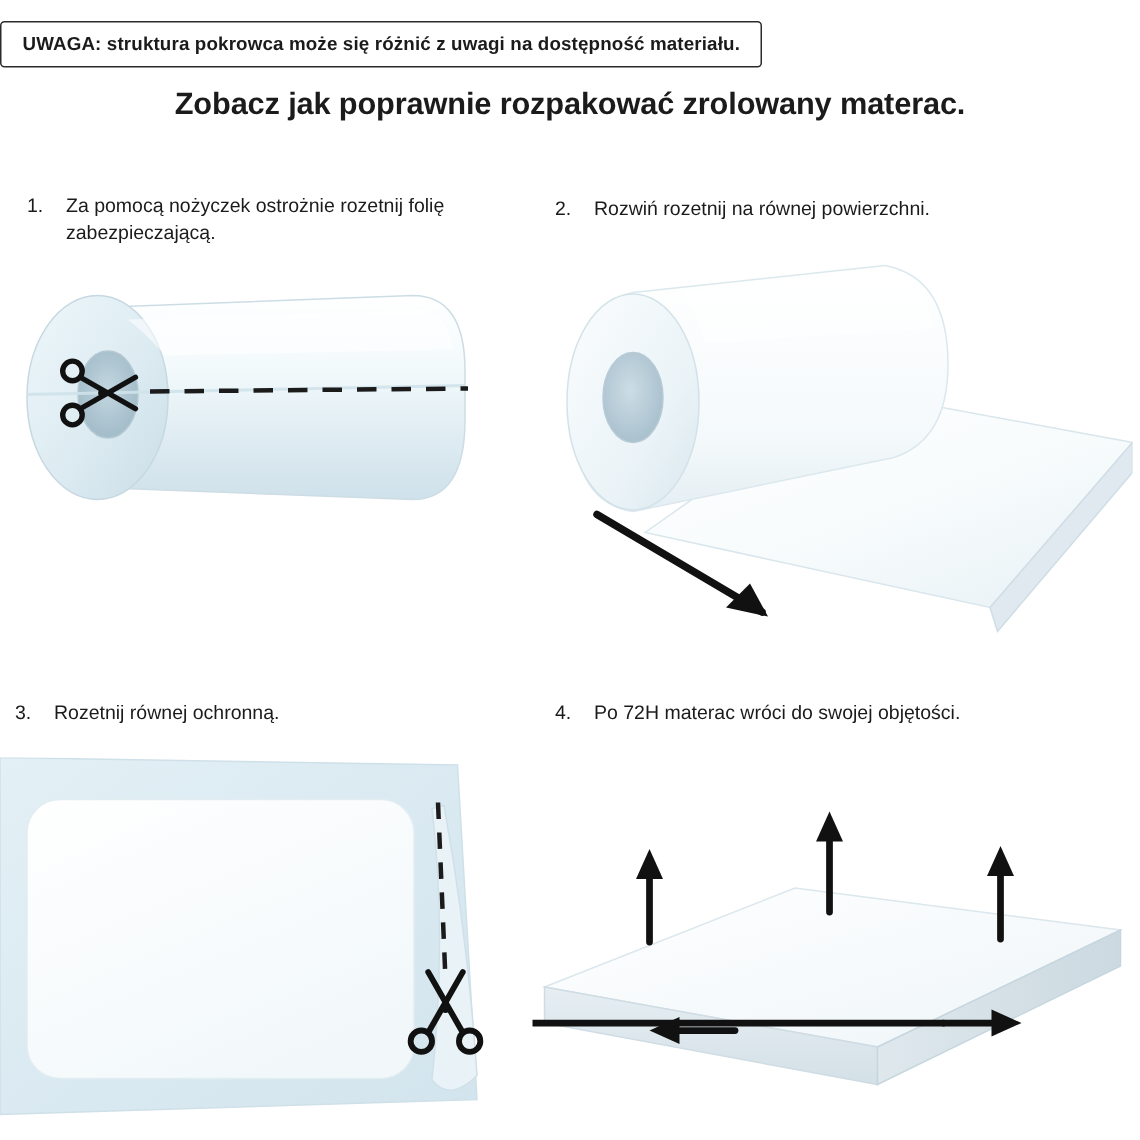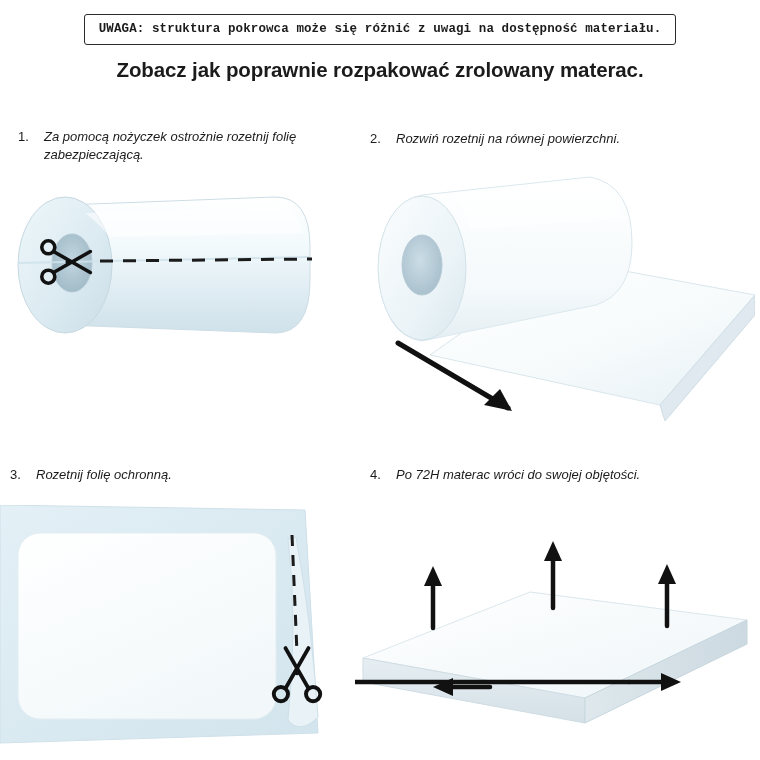--- a/index.html
+++ b/index.html
@@ -16,22 +16,21 @@
     overflow: hidden;
   }
 
   
   .notice-wrap {
     position: absolute;
     top: 14px;
     left: 0;
     width: 760px;
     display: flex;
-    justify-content: center;
-    font-family: Liberation Mono, monospace;
+    justify-content: flex-start;
   }
   .notice {
     border: 1px solid #2b2b2b;
     border-radius: 3px;
     padding: 7px 14px 8px 14px;
     font-size: 12.5px;
     font-weight: bold;
     letter-spacing: .1px;
     background: #fff;
     white-space: nowrap;
@@ -53,21 +52,21 @@
   .step-head {
     position: absolute;
     display: flex;
     font-size: 13px;
     line-height: 1.38;
   }
   .step-num {
     width: 26px;
     flex: 0 0 26px;
   }
-  .step-text { flex: 1 1 auto; font-style: italic; }
+  .step-text { flex: 1 1 auto; }
 
   #head1 { top: 128px; left: 18px;  width: 290px; }
   #head2 { top: 130px; left: 370px; width: 330px; }
   #head3 { top: 466px; left: 10px;  width: 300px; }
   #head4 { top: 466px; left: 370px; width: 350px; }
 
   
   .fig { position: absolute; }
   #fig1 { top: 185px; left: 10px;  width: 330px; height: 220px; }
   #fig2 { top: 165px; left: 360px; width: 395px; height: 275px; }
@@ -88,21 +87,21 @@
 <div class="step-head" id="head1">
   <div class="step-num">1.</div>
   <div class="step-text">Za pomocą nożyczek ostrożnie rozetnij folię zabezpieczającą.</div>
 </div>
 <div class="step-head" id="head2">
   <div class="step-num">2.</div>
   <div class="step-text">Rozwiń rozetnij na równej powierzchni.</div>
 </div>
 <div class="step-head" id="head3">
   <div class="step-num">3.</div>
-  <div class="step-text">Rozetnij folię ochronną.</div>
+  <div class="step-text">Rozetnij równej ochronną.</div>
 </div>
 <div class="step-head" id="head4">
   <div class="step-num">4.</div>
   <div class="step-text">Po 72H materac wróci do swojej objętości.</div>
 </div>
 
 <div class="fig" id="fig1">
   <svg width="330" height="220" viewBox="0 0 330 220" xmlns="http://www.w3.org/2000/svg">
     <defs>
       <linearGradient id="rollBody" x1="0" y1="0" x2="0" y2="1">

